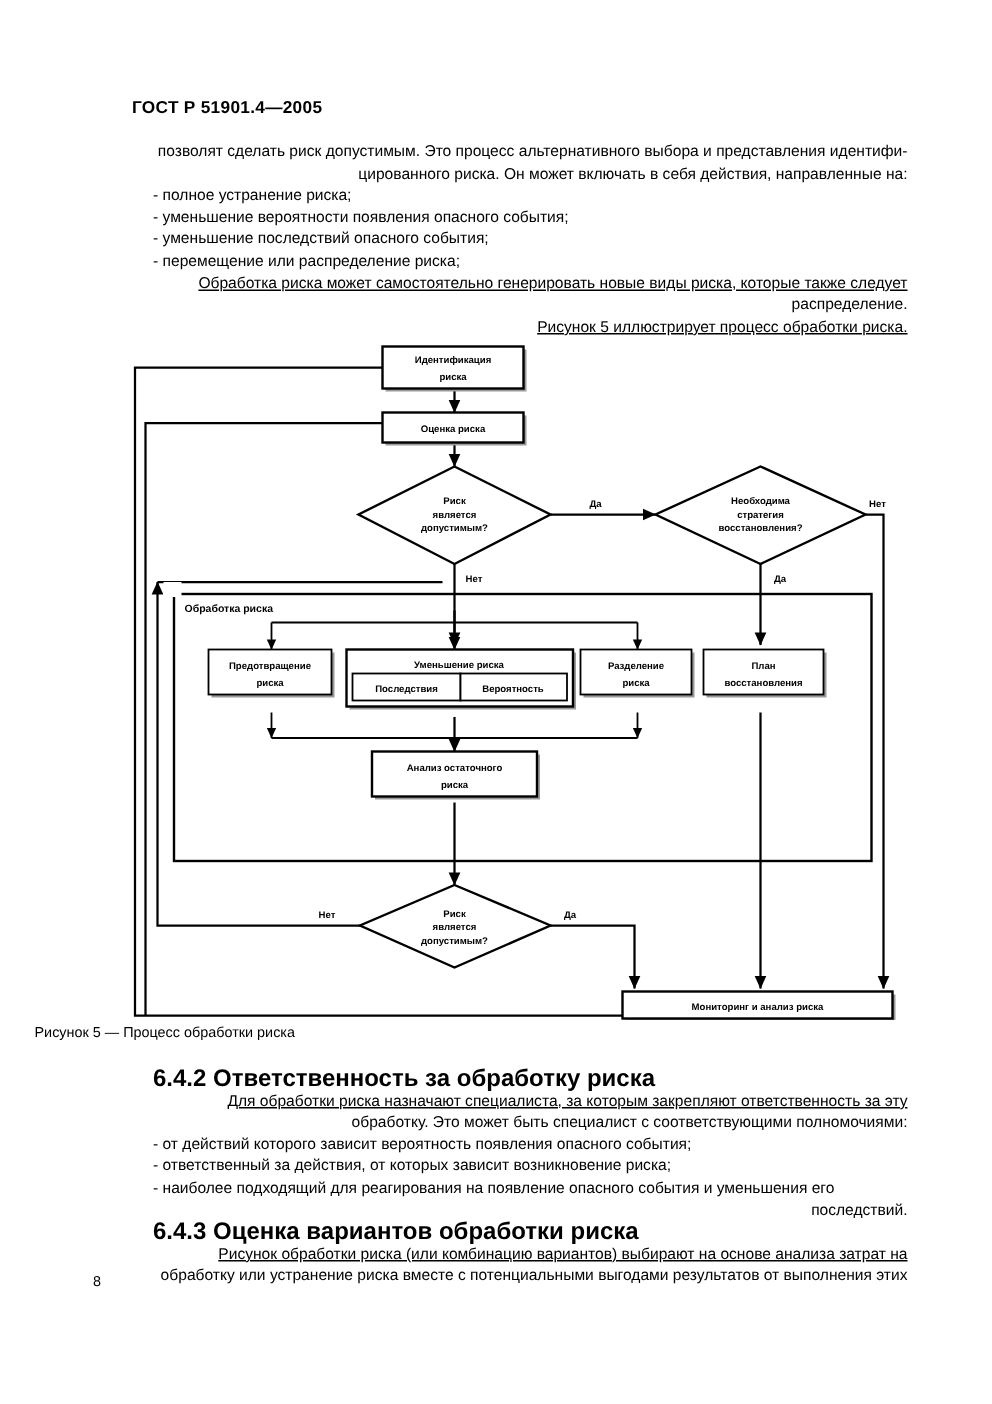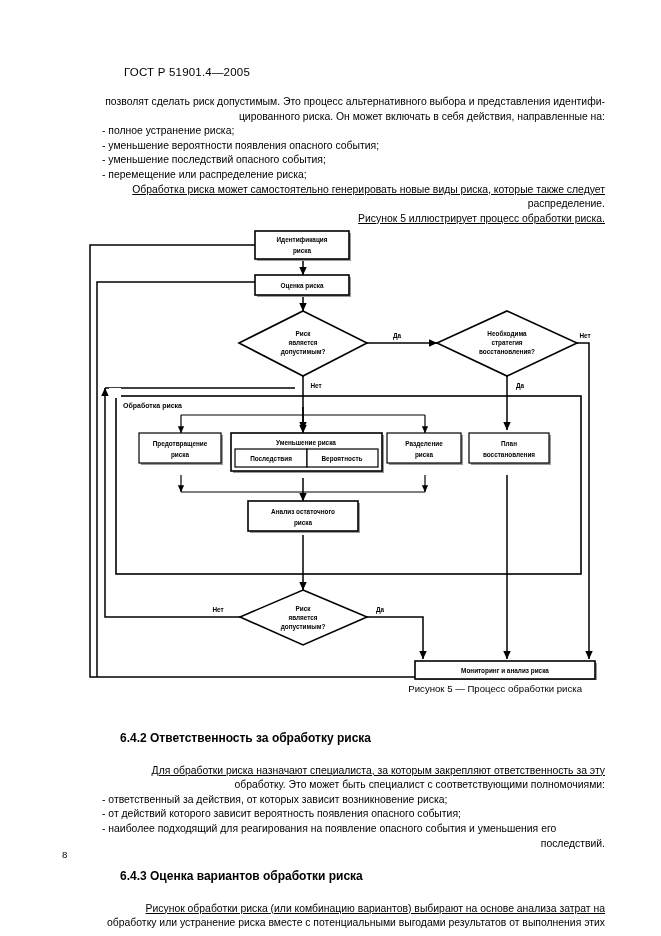--- a/index.html
+++ b/index.html
@@ -17,54 +17,54 @@
     height: 936px;
     background: #ffffff;
     overflow: hidden;
   }
   
   .doc-header {
     position: absolute;
     left: 88px;
     top: 66px;
     font-size: 11.5px;
-    font-weight: normal;
+    font-weight: bold;
     letter-spacing: 0.2px;
-    margin-left: 36px;
   }
   
   .text-block {
     position: absolute;
     left: 60px;
     width: 545px;
     font-size: 10.4px;
     line-height: 14.6px;
   }
   .para {
     margin: 0;
     text-align: justify;
     text-justify: inter-word;
   }
   .para.indent { text-indent: 28px; text-decoration: underline; }
   .para.dash   { text-indent: 42px; }
   .para.nojust { text-align: right; }
   .heading {
-    margin: 18px;
+    margin: 0;
     font-weight: bold;
     text-indent: 42px;
-    font-size: 12px;
+    font-size: 16px;
   }
   
   .fig-caption {
     position: absolute;
     left: 0;
     width: 582px;
-    text-align: right;
+    text-align: left;
     font-size: 9.6px;
     top: 683px;
+    padding-left: 23px;
   }
   
   .page-num {
     position: absolute;
     left: 62px;
     top: 849px;
     font-size: 9.6px;
   }
   
   #flow {
@@ -259,22 +259,22 @@
 
     </svg>
   </div>
 
   <div class="fig-caption">Рисунок 5 — Процесс обработки риска</div>
 
   <div class="text-block" style="top:713px;">
     <p class="heading">6.4.2 Ответственность за обработку риска</p>
     <p class="para indent nojust">Для обработки риска назначают специалиста, за которым закрепляют   ответственность за эту</p>
     <p class="para nojust">обработку. Это может быть специалист с соответствующими полномочиями:</p>
+    <p class="para dash">- от действий которого зависит вероятность появления опасного события;</p>
     <p class="para dash">- ответственный за действия, от которых зависит возникновение риска;</p>
-    <p class="para dash">- от действий которого зависит вероятность появления опасного события;</p>
     <p class="para dash">- наиболее подходящий для реагирования на появление опасного события и уменьшения его</p>
     <p class="para nojust">последствий.</p>
     <p class="heading">6.4.3 Оценка вариантов обработки риска</p>
     <p class="para indent nojust">Рисунок обработки риска (или комбинацию вариантов) выбирают на основе анализа затрат на</p>
     <p class="para nojust">обработку или устранение риска вместе с потенциальными выгодами результатов от выполнения этих</p>
   </div>
 
   <div class="page-num">8</div>
 
 </div>

